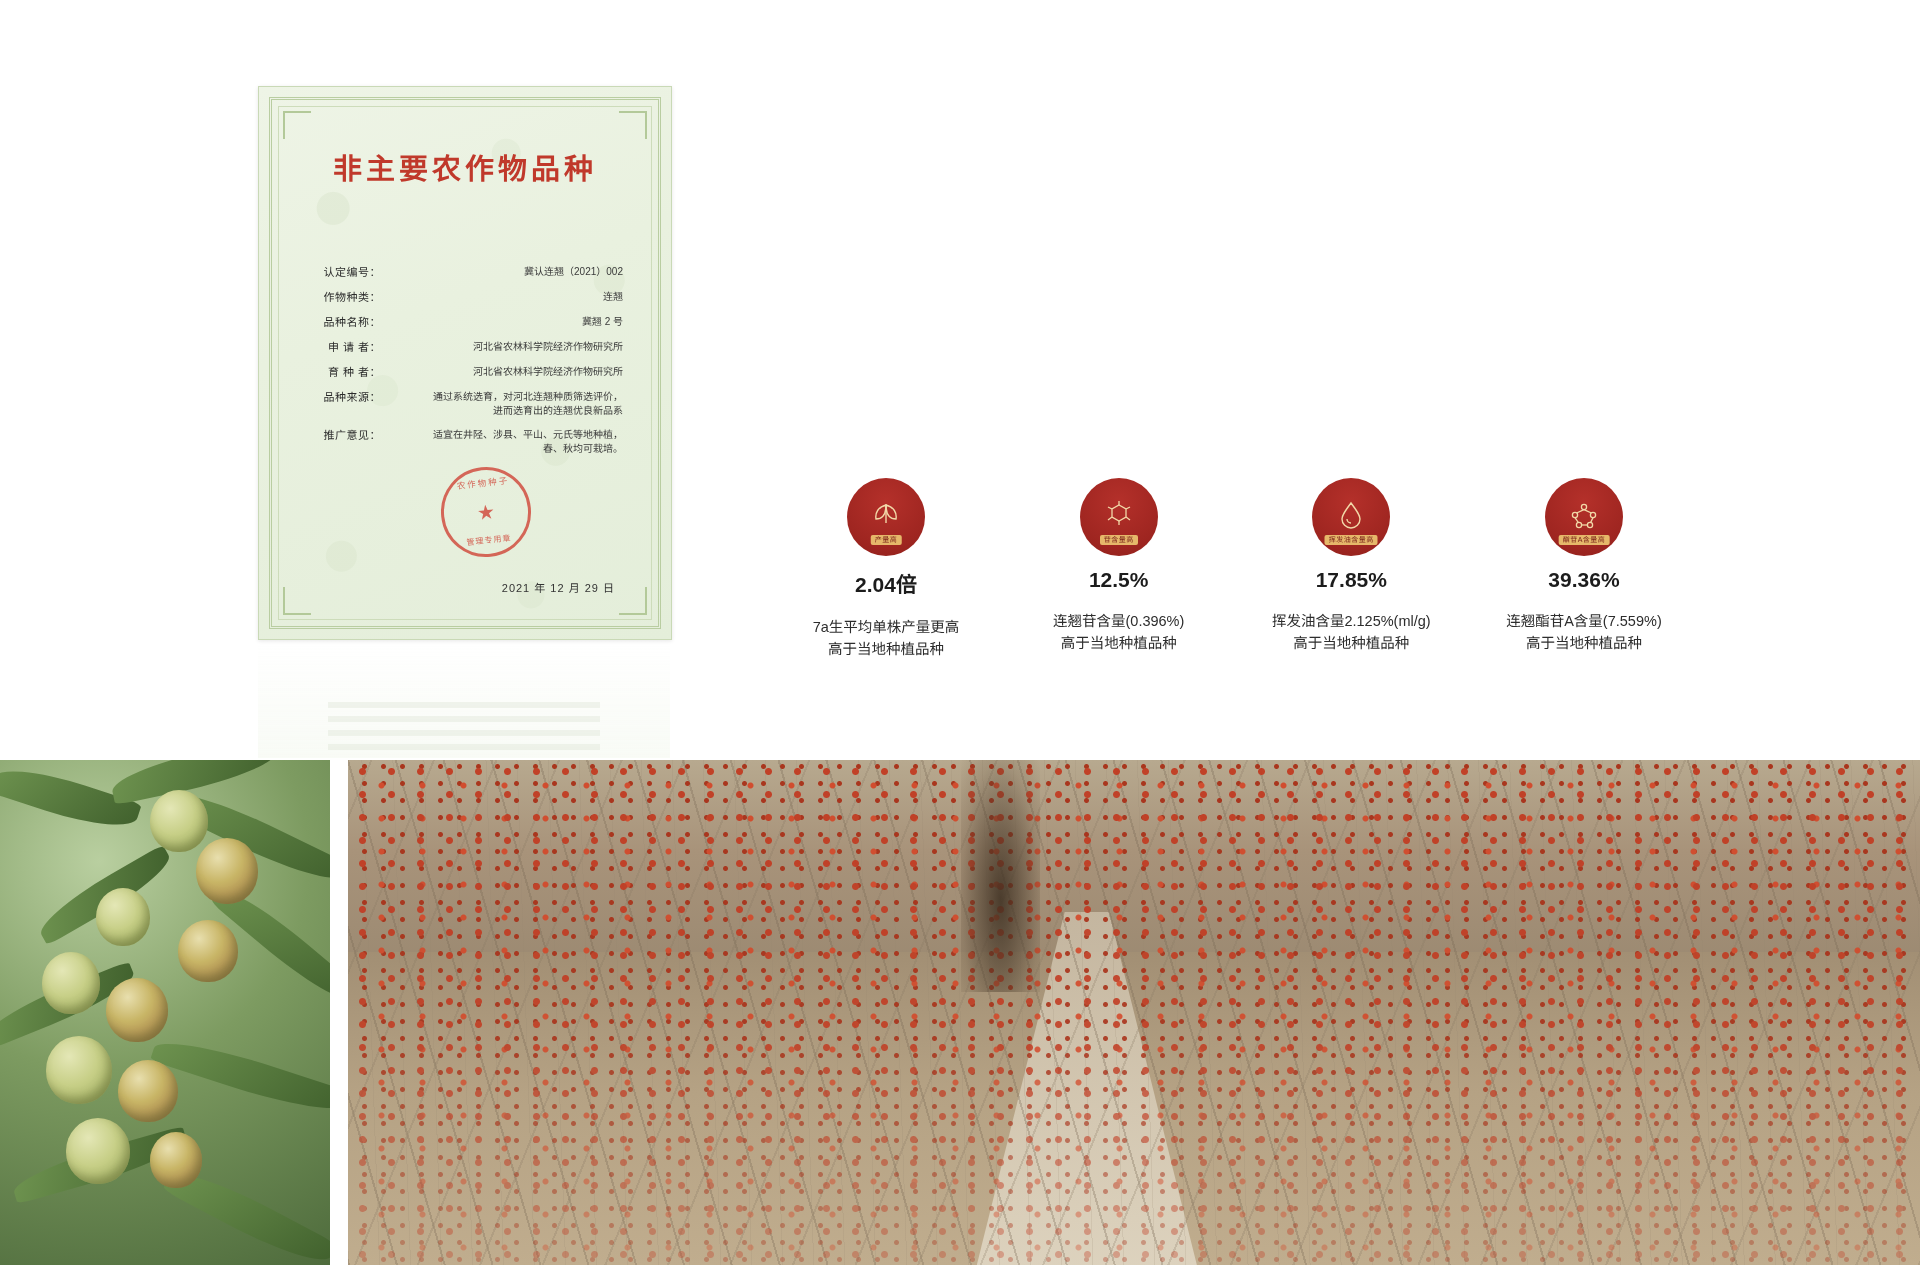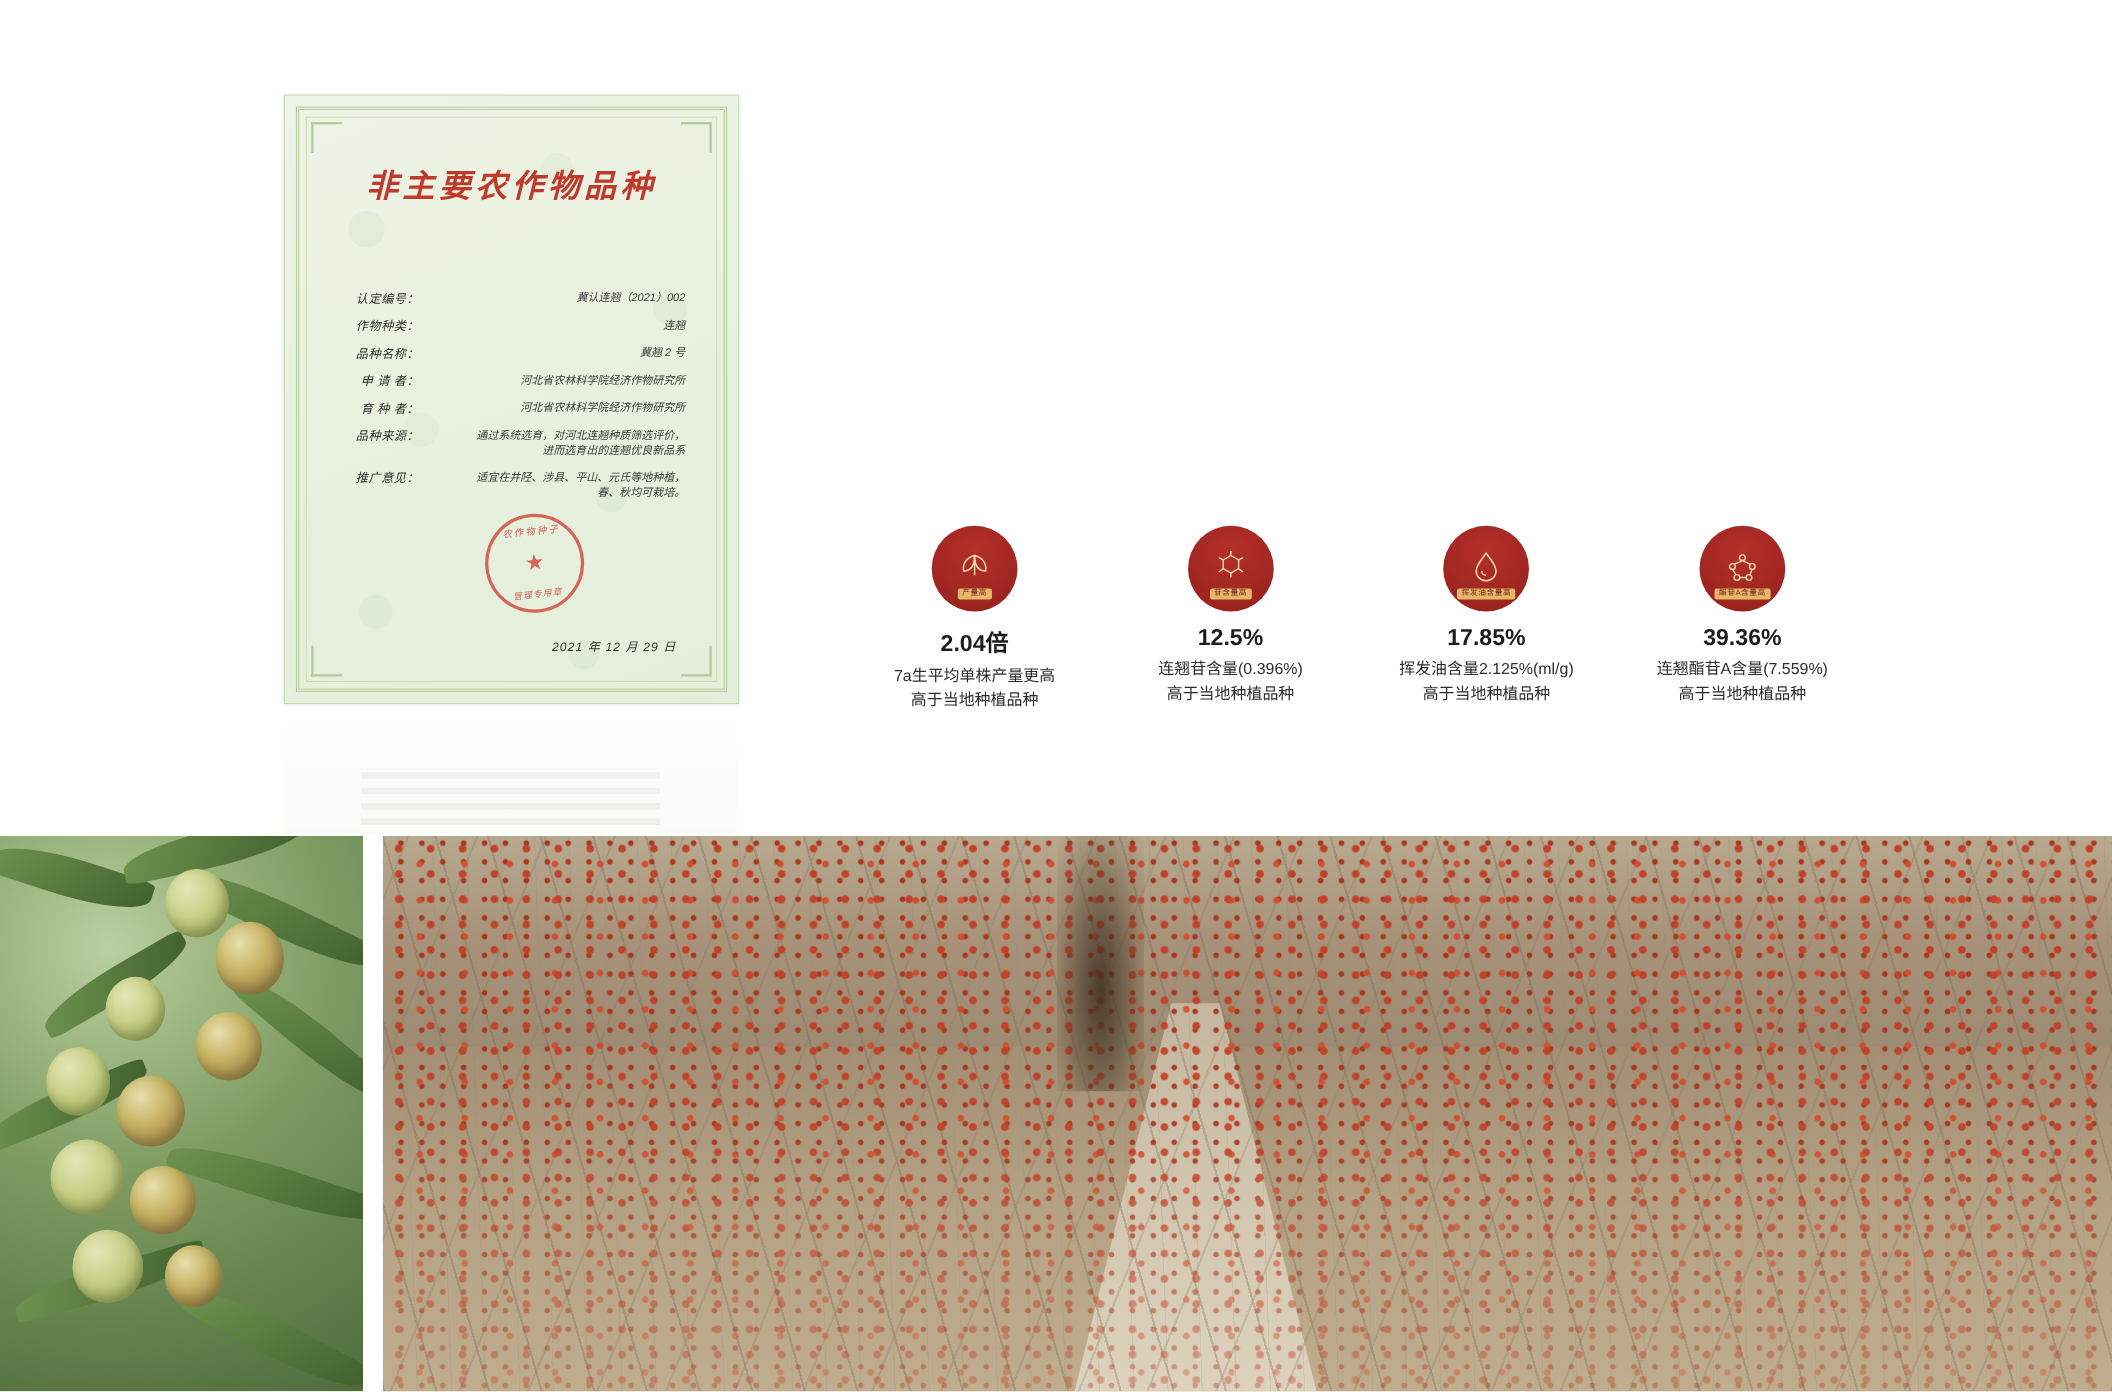--- a/index.html
+++ b/index.html
@@ -26,21 +26,20 @@
     background: #ffffff;
   }
 
   
   .cert-wrap {
     position: absolute;
     left: 258px;
     top: 86px;
     width: 337px;
     height: 560px;
-    font-style: italic;
   }
   .cert-card {
     position: relative;
     width: 412px;
     height: 552px;
     background: linear-gradient(160deg, #eef4e6 0%, #e9f1df 40%, #e4eeda 100%);
     border: 1px solid #c9d9b6;
     box-shadow: 0 1px 4px rgba(0,0,0,0.10);
     overflow: hidden;
   }
@@ -257,21 +256,21 @@
     line-height: 10px;
     padding: 0 4px;
     border-radius: 2px;
     white-space: nowrap;
     letter-spacing: 0.5px;
   }
   .stat-value {
     font-size: 21px;
     font-weight: bold;
     color: #1c1c1c;
-    margin-bottom: 6px;
+    margin-bottom: 18px;
   }
   .stat-desc {
     font-size: 14.5px;
     line-height: 1.55;
     color: #2d2d2d;
   }
 
   
   .photo-row {
     position: absolute;

